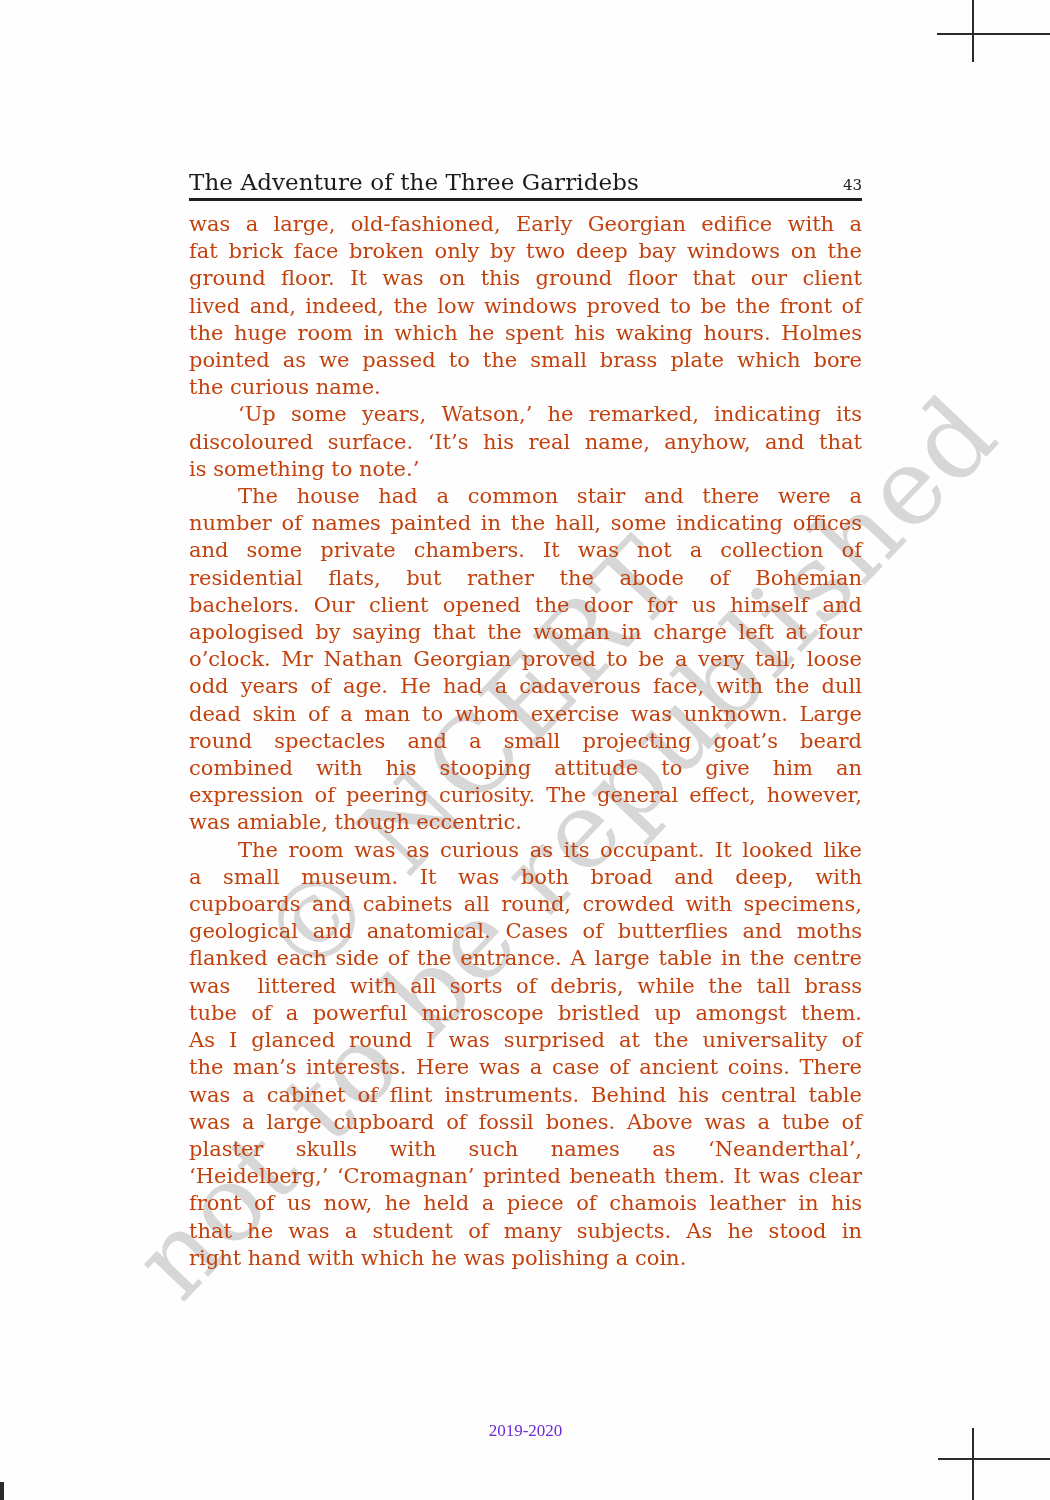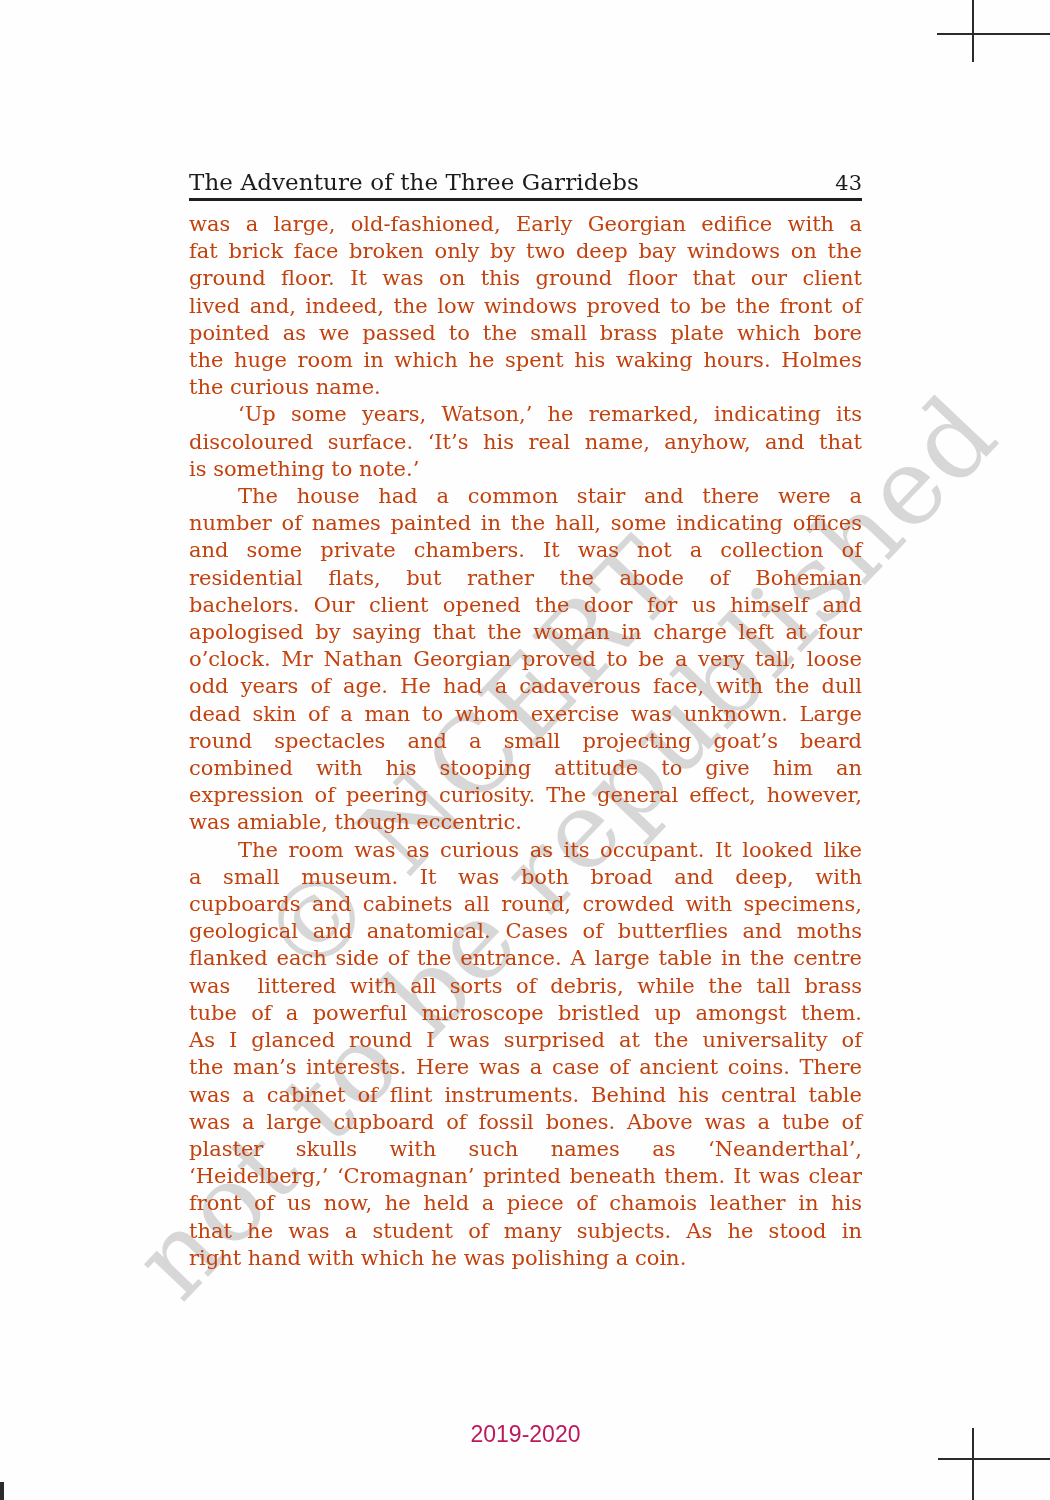--- a/index.html
+++ b/index.html
@@ -36,21 +36,21 @@
     position: absolute;
     left: 189px; top: 169px; width: 673px;
     display: flex; justify-content: space-between; align-items: baseline;
     z-index: 1;
     color: #1b1b1b;
   }
   .running-title {
     font-size: 23px;
     letter-spacing: 0.1px;
   }
-  .page-number { font-size: 21px; }
+  .page-number { font-size: 15px; }
   .header-rule {
     position: absolute;
     left: 189px; top: 198px; width: 673px; height: 2.5px;
     background: #1f1f1f;
     z-index: 1;
   }
 
   
   .body-text {
     position: absolute;
@@ -67,23 +67,23 @@
   }
   .line.last { text-align-last: left; }
   .line.first-indent { text-indent: 49px; }
 
   
   .footer {
     position: absolute;
     left: 189px; top: 1421px; width: 673px;
     text-align: center;
     z-index: 1;
-    font-family: Liberation Sans, sans-serif;
-    font-size: 23px;
-    color: #be185d;
+    font-family: Liberation Serif, serif;
+    font-size: 17px;
+    color: #6d28d9;
   }
 
   
   .crop { position: absolute; background: #2b2b2b; z-index: 2; }
   .crop-tr-v { left: 972px; top: 0;      width: 2px;   height: 62px; }
   .crop-tr-h { left: 937px; top: 33px;   width: 113px; height: 2px;  }
   .crop-br-v { left: 972px; top: 1428px; width: 2px;   height: 72px; }
   .crop-br-h { left: 938px; top: 1458px; width: 112px; height: 2px;  }
   .crop-bl   { left: 0;     top: 1482px; width: 4px;   height: 18px; }
 </style>
@@ -102,22 +102,22 @@
     <span class="page-number">43</span>
   </div>
   <div class="header-rule"></div>
 
   <div class="body-text" id="body-text">
       <div class="para">
         <div class="line">was a large, old-fashioned, Early Georgian edifice with a</div>
         <div class="line">fat brick face broken only by two deep bay windows on the</div>
         <div class="line">ground floor. It was on this ground floor that our client</div>
         <div class="line">lived and, indeed, the low windows proved to be the front of</div>
+        <div class="line">the huge room in which he spent his waking hours. Holmes</div>
         <div class="line">pointed as we passed to the small brass plate which bore</div>
-        <div class="line">the huge room in which he spent his waking hours. Holmes</div>
         <div class="line last">the curious name.</div>
       </div>
       <div class="para">
         <div class="line first-indent">‘Up some years, Watson,’ he remarked, indicating its</div>
         <div class="line">discoloured surface. ‘It’s his real name, anyhow, and that</div>
         <div class="line last">is something to note.’</div>
       </div>
       <div class="para">
         <div class="line first-indent">The house had a common stair and there were a</div>
         <div class="line">number of names painted in the hall, some indicating offices</div>

